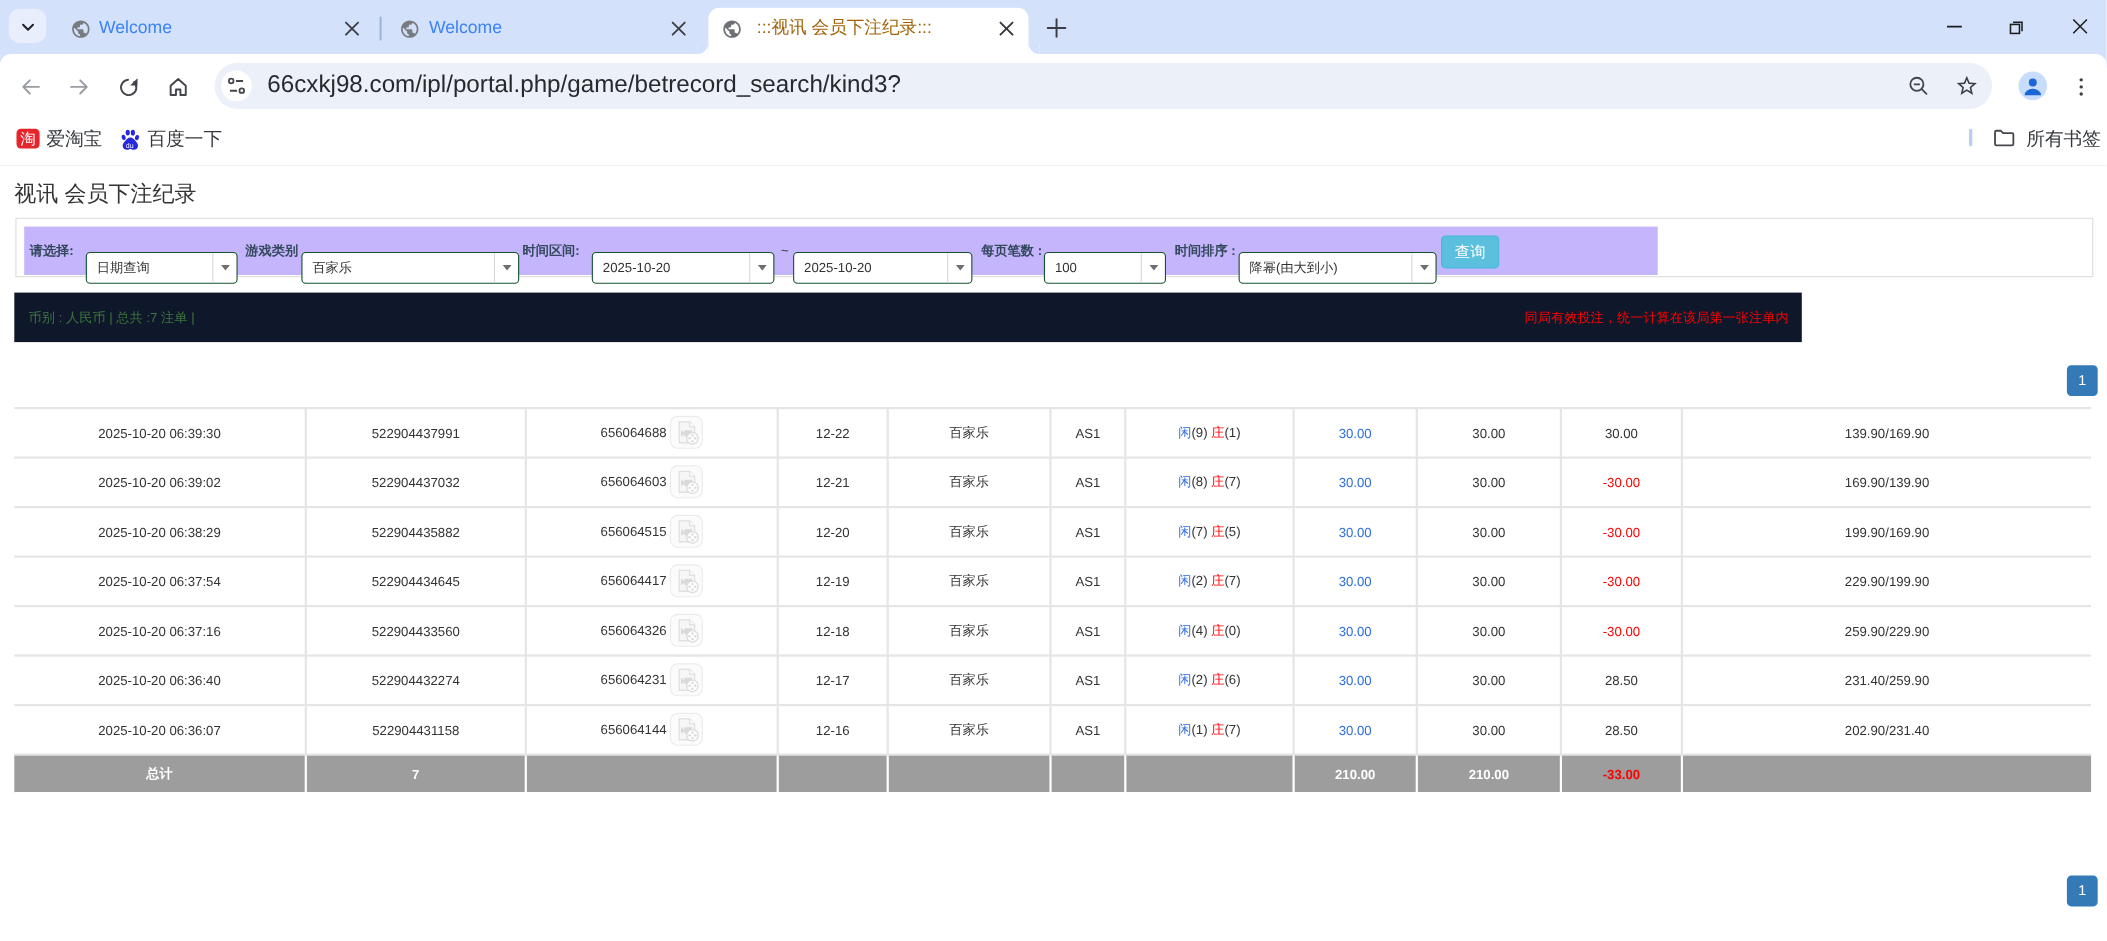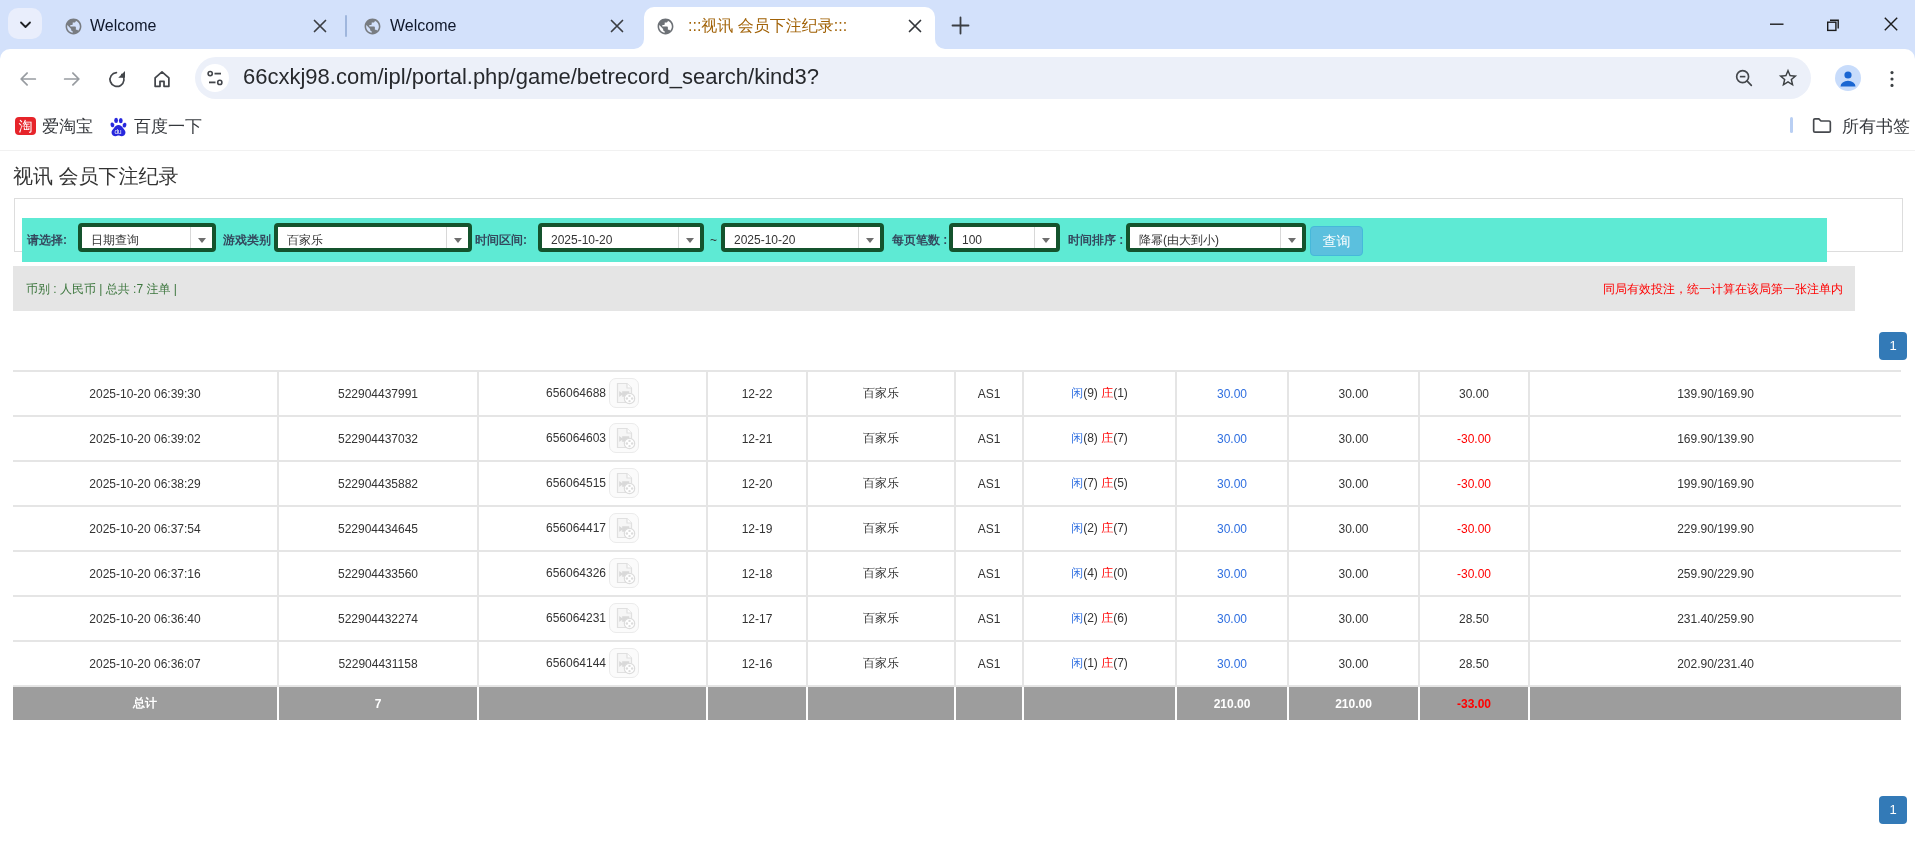--- a/index.html
+++ b/index.html
@@ -1,45 +1,45 @@
 <!DOCTYPE html>
 <html><head>
 <meta charset="utf-8">
 <style>
   * { margin:0; padding:0; box-sizing:border-box; }
   html,body { width:1915px; height:855px; overflow:hidden; background:#fff;
     font-family:"Liberation Sans",sans-serif; }
   .abs { position:absolute; }
   
   #tabstrip { position:absolute; left:0; top:0; width:1915px; height:62px; background:#d3e1fb; }
-  .tabtitle { position:absolute; top:16px; font-size:16px; line-height:19px; color:#0f172a; white-space:nowrap; }
+  .tabtitle { position:absolute; top:16px; font-size:16px; line-height:19px; color:#3b82f6; white-space:nowrap; }
   .tclose { position:absolute; top:18px; width:16px; height:16px; }
   #toolbar { position:absolute; left:0; top:49px; width:1915px; height:54px; background:#fff;
     border-radius:10px 10px 0 0; }
   #urlpill { position:absolute; left:195px; top:57px; width:1616px; height:42px; border-radius:21px;
     background:#ecf0f9; }
   #siteinfo { position:absolute; left:201px; top:64px; width:28px; height:28px; border-radius:50%; background:#fff; }
   #urltext { position:absolute; left:243px; top:49px; height:54px; line-height:55px; font-size:22px;
     color:#27292d; }
   #bookmarks { position:absolute; left:0; top:103px; width:1915px; height:48px; background:#fff;
     border-bottom:1px solid #f1f1f1; }
   .bktext { position:absolute; top:0px; height:47px; line-height:48px; font-size:17px; color:#35383d; }
   
   #content { position:absolute; left:0; top:151px; width:1915px; height:704px; background:#fff; }
   #pgtitle { position:absolute; left:13px; top:12px; font-size:20px; color:#333; }
   #fpanel { position:absolute; left:14px; top:47px; width:1889px; height:54px; border:1px solid #ddd; background:#fff; }
-  #fbar { position:absolute; left:7px; top:7px; width:1805px; height:44px; background:#5eead4;margin-top:12px; }
+  #fbar { position:absolute; left:7px; top:7px; width:1485px; height:44px; background:#c4b5fd; }
   .flabel { position:absolute; top:0; height:44px; line-height:44px; font-size:12px; font-weight:bold; color:#34495e; }
-  .combo { position:absolute; top:5px; height:29px; background:#fff; border:4px solid #14532d; border-radius:4px; }
+  .combo { position:absolute; top:23px; height:29px; background:#fff; border:1px solid #14532d; border-radius:4px; }
   .combo .txt { position:absolute; left:9px; top:0; height:27px; line-height:27px; font-size:12px; color:#333; white-space:nowrap; }
   .combo .arr { position:absolute; right:0; top:0; bottom:0; width:22px; border-left:1px solid #d8d8d8; }
   .combo .arr:after { content:""; position:absolute; left:7px; top:11px; border:4px solid transparent; border-top:5px solid #6e6e6e; }
   #qbtn { position:absolute; left:1288px; top:8px; width:53px; height:30px; background:#5bc0de; border:1px solid #46b8da;
     border-radius:4px; color:#fff; font-size:14px; text-align:center; line-height:28px; }
-  #greenbar { position:absolute; left:13px; top:115px; width:1842px; height:45px; background:#e5e5e5; }
+  #greenbar { position:absolute; left:13px; top:115px; width:1625px; height:45px; background:#0f172a; }
   #greenbar .lt { position:absolute; left:13px; top:0; height:45px; line-height:46px; font-size:12px; color:#3c763d; }
   #greenbar .rt { position:absolute; right:12px; top:0; height:45px; line-height:46px; font-size:12px; color:#f00; }
   .pagebtn { position:absolute; width:28px; height:28px; background:#337ab7; border-radius:4px; color:#fff;
     font-size:13px; text-align:center; line-height:28px; }
   
   #tbl { position:absolute; left:13px; top:219px; border-collapse:collapse; table-layout:fixed; }
   #tbl th { background:#222; color:#fff; font-size:12px; font-weight:bold; height:28px; border:2px solid #fff;
     border-top:3px solid #171717; text-align:center; }
   #tbl th:first-child { border-left:none; } #tbl th:last-child { border-right:none; }
   #tbl td { height:45px; font-size:12px; color:#333; text-align:center; border:2px solid #e5e5e5; background:#fff; }

